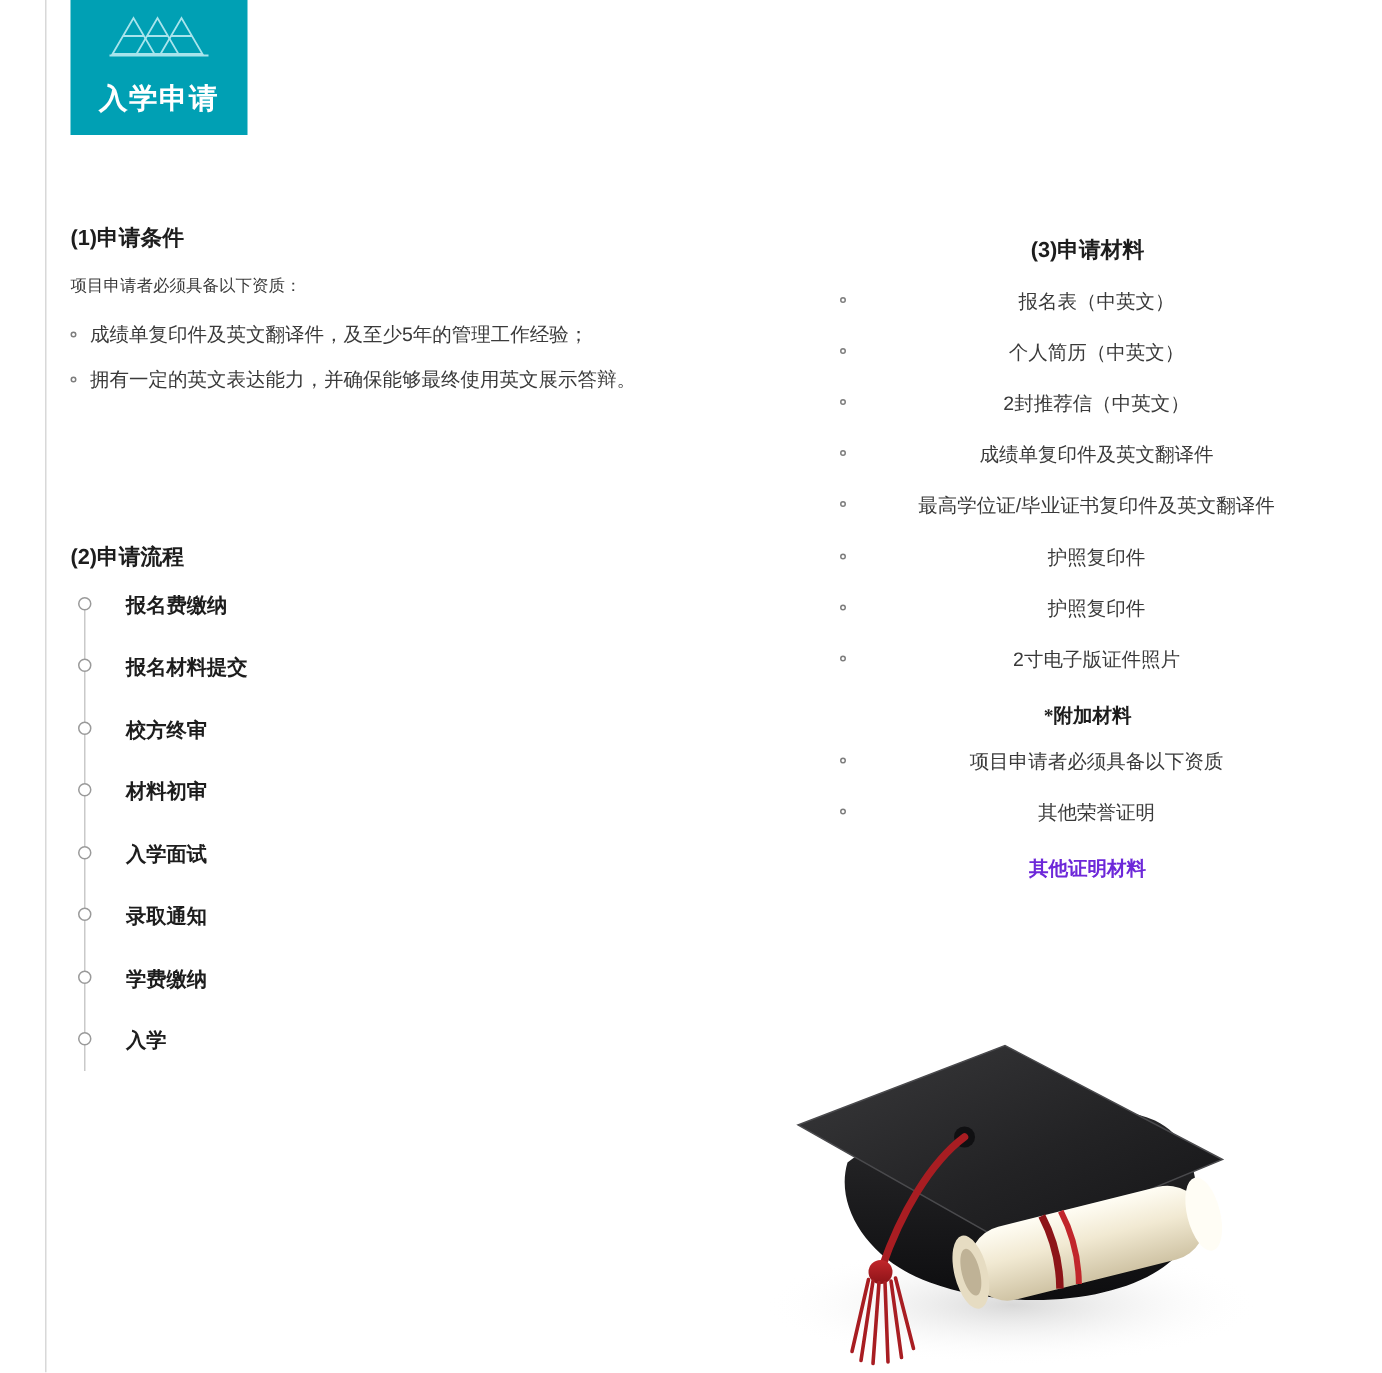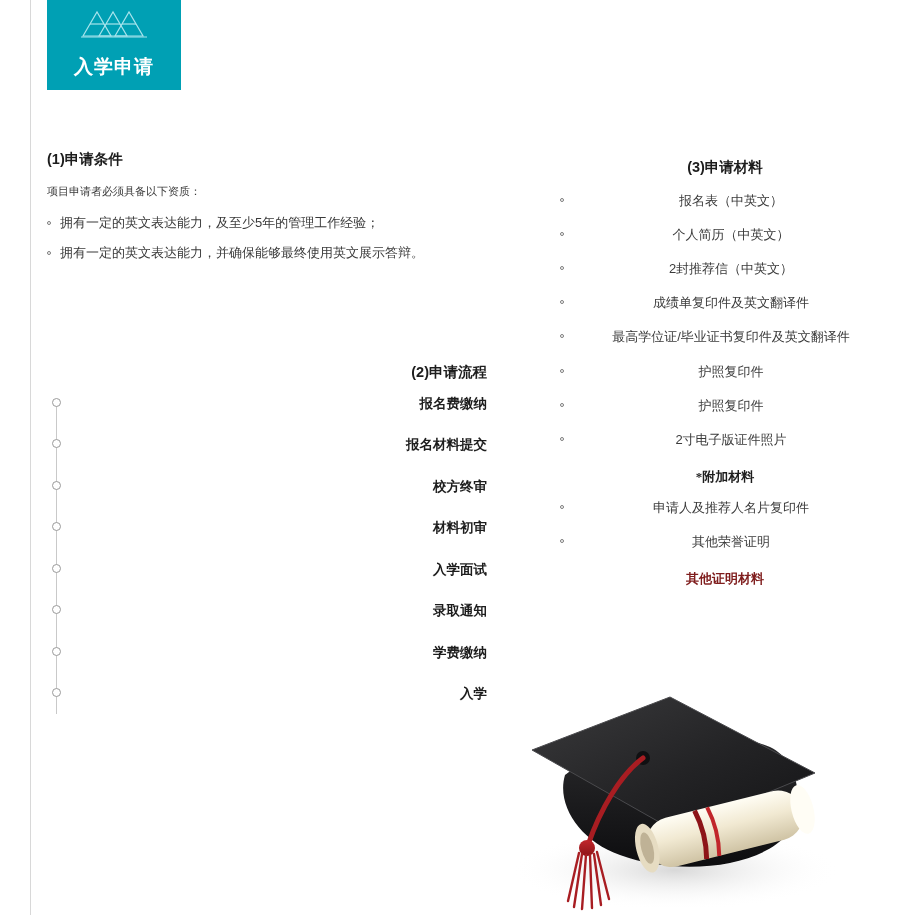--- a/index.html
+++ b/index.html
@@ -24,21 +24,21 @@
     width: 1px;
     height: 915px;
     background: #d8d8d8;
   }
 
   
   .badge {
     position: absolute;
     left: 47px;
     top: 0;
-    width: 134px;
+    width: 118px;
     height: 90px;
     background: #00a0b4;
     color: #ffffff;
   }
   .badge-emblem {
     position: absolute;
     left: 50%;
     top: 6px;
     transform: translateX(-50%);
     width: 70px;
@@ -108,21 +108,20 @@
     border-radius: 50%;
     box-sizing: border-box;
   }
 
   
   .flow-block {
     position: absolute;
     left: 47px;
     top: 363px;
     width: 440px;
-    text-align: right;
   }
   .timeline {
     position: relative;
     margin: 14px 0 0 0;
     padding: 0;
     list-style: none;
   }
   .timeline:before {
     content: "";
     position: absolute;
@@ -181,21 +180,21 @@
   .sub-head {
     font-size: 13px;
     font-weight: bold;
     color: #1d1d1d;
     margin: 18px 0 12px 0;
     font-family: Liberation Serif, serif;
   }
   .foot-note {
     font-size: 13px;
     font-weight: bold;
-    color: #7f1d1d;
+    color: #6d28d9;
     margin: 18px 0 0 0;
   }
 
   
   .photo {
     position: absolute;
     left: 470px;
     top: 655px;
     width: 400px;
     height: 260px;
@@ -218,21 +217,21 @@
       <path d="M43 18 H57"></path>
     </g>
   </svg>
   <div class="badge-title">入学申请</div>
 </div>
 
 <div class="col-left">
   <h2 class="sec-title">(1)申请条件</h2>
   <p class="intro">项目申请者必须具备以下资质：</p>
   <ul class="bullet-list">
-    <li>拥有一定的英文表达能力，及至少5年的管理工作经验；</li>
+    <li>成绩单复印件及英文翻译件，及至少5年的管理工作经验；</li>
     <li>拥有一定的英文表达能力，并确保能够最终使用英文展示答辩。</li>
   </ul>
 </div>
 
 <div class="flow-block">
   <h2 class="sec-title">(2)申请流程</h2>
   <ul class="timeline">
     <li><span class="dot"></span><span>报名费缴纳</span></li>
     <li><span class="dot"></span><span>报名材料提交</span></li>
     <li><span class="dot"></span><span>校方终审</span></li>
@@ -251,21 +250,21 @@
     <li>个人简历（中英文）</li>
     <li>2封推荐信（中英文）</li>
     <li>成绩单复印件及英文翻译件</li>
     <li>最高学位证/毕业证书复印件及英文翻译件</li>
     <li>护照复印件</li>
     <li>护照复印件</li>
     <li>2寸电子版证件照片</li>
   </ul>
   <div class="sub-head">*附加材料</div>
   <ul class="mat-list">
-    <li>申请人及推荐人名片复印件</li>
+    <li>项目申请者必须具备以下资质</li>
     <li>其他荣誉证明</li>
   </ul>
   <div class="foot-note">其他证明材料</div>
 </div>
 
 <svg class="photo" viewBox="0 0 400 260">
   <defs>
     <linearGradient id="capTop" x1="0" y1="0" x2="1" y2="1">
       <stop offset="0%" stop-color="#3a3a3c"></stop>
       <stop offset="55%" stop-color="#232325"></stop>

